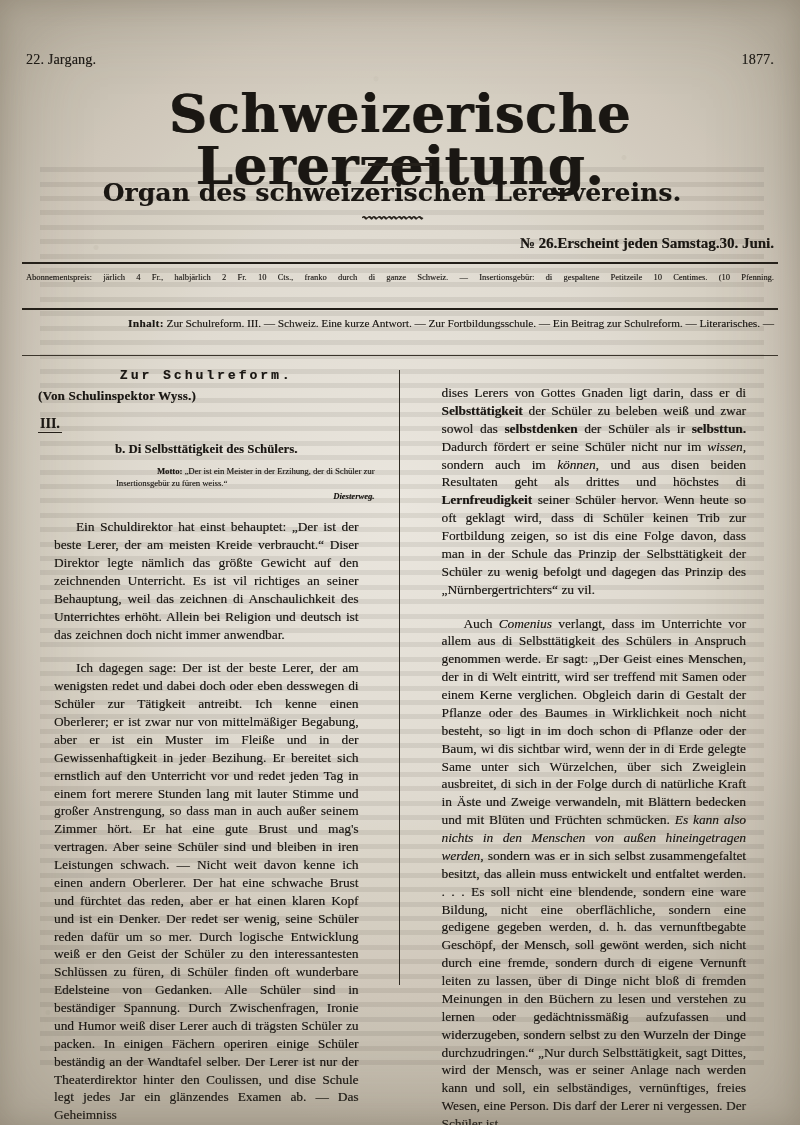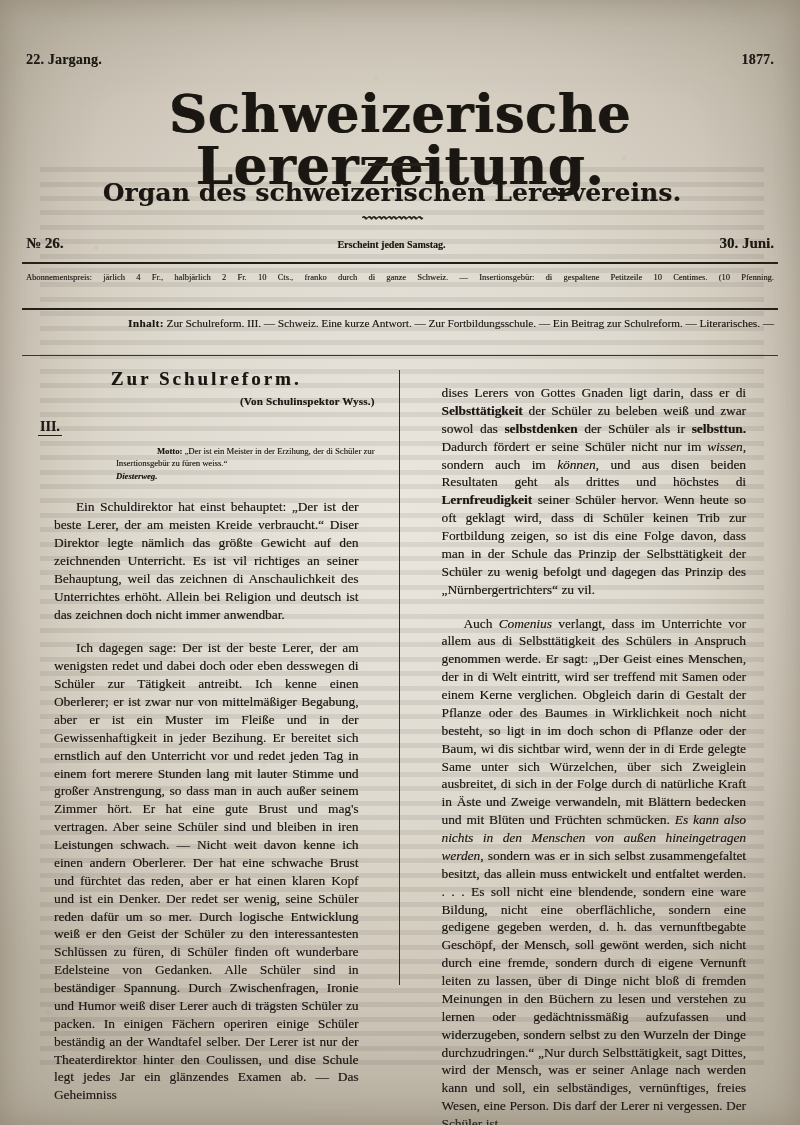--- a/index.html
+++ b/index.html
@@ -56,21 +56,21 @@
 
   .content {
     position: absolute; inset: 0;
     padding: 0;
   }
 
   
   .topline {
     position: absolute; top: 52px; left: 26px; right: 26px;
     display: flex; justify-content: space-between; align-items: baseline;
-    font-weight: bold; font-size: 14px; letter-spacing: .2px;
+    font-weight: normal; font-size: 14px; letter-spacing: .2px;
   }
   .masthead-title {
     position: absolute; top: 88px; left: 0; right: 0;
     text-align: center;
     font-size: 52px;
     font-weight: bold;
     letter-spacing: .5px;
     line-height: 1;
     font-family: "DejaVu Serif", "Liberation Serif", serif;
     text-shadow: 0.6px 0 0 rgba(20,16,10,.75), -0.4px 0.4px 0 rgba(20,16,10,.35);
@@ -88,24 +88,24 @@
     letter-spacing: .1px;
   }
   .squiggle {
     position: absolute; top: 213px; left: 50%; margin-left: -38px;
     width: 76px; height: 8px;
     color: #2a251e; font-size: 11px; line-height: 8px;
     overflow: hidden; letter-spacing: -1px;
   }
   .issueline {
     position: absolute; top: 235px; left: 26px; right: 26px;
-    display: flex; justify-content: space-between; align-items: baseline;
+    display: flex; justify-content: flex-end; align-items: baseline;
     font-weight: bold; font-size: 15px;
   }
-  .issueline .mid { font-size: 10px; }
+  .issueline .mid { font-size: 15px; }
   .rule-full {
     position: absolute; left: 22px; right: 22px; height: 2px; background: #221e18;
   }
   .rule-thin {
     position: absolute; left: 22px; right: 22px; height: 1px; background: #3a342b;
   }
 
   
   .imprint {
     position: absolute; top: 272px; left: 26px; right: 26px;
@@ -131,45 +131,45 @@
   .col { width: 340px; position: relative; }
   .col.left { padding-right: 16px; }
   .col.right { padding-left: 18px; }
   .col-divider {
     width: 0; border-left: 1px solid #2e2a22;
     margin: 2px 8px 80px 8px;
   }
 
   .art-title {
     text-align: center;
-    font-size: 19px; font-weight: bold;
+    font-size: 13px; font-weight: bold;
     letter-spacing: 3px;
-    font-family: Liberation Serif, serif;
+    font-family: Liberation Mono, monospace;
     margin: 0 0 5px 0;
   }
   .art-byline {
-    text-align: right; font-size: 11px; font-weight: bold;
+    text-align: left; font-size: 13px; font-weight: bold;
     margin: 0 0 12px 0; letter-spacing: .2px;
   }
   .art-num {
     text-align: left; font-size: 14px; font-weight: bold;
     margin: 0 0 10px 0;
   }
   .art-num span { border-bottom: 1px solid #241f18; padding: 0 2px 1px 2px; }
   .art-sub {
     text-align: center; font-size: 12.6px; font-weight: bold;
     margin: 0 0 8px 0; letter-spacing: .1px;
   }
   .motto {
     font-size: 8.6px; line-height: 1.45;
     margin: 0 0 10px 0; padding-left: 78px;
     text-align: justify;
   }
   .motto b { font-weight: bold; margin-left: 41px; }
-  .motto .sig { display: block; font-style: italic; font-weight: bold; }
+  .motto .sig { display: block; text-align: right; font-style: italic; font-weight: bold; }
 
   p.body {
     margin: 16px;
     font-size: 13.3px;
     line-height: 1.345;
     text-align: justify;
     text-indent: 22px;
     word-spacing: .2px;
     hyphens: manual;
   }
@@ -223,20 +223,21 @@
   </div>
 
   <div class="rule-thin" style="top:355px;"></div>
 
   <div class="cols">
 
     <div class="col left">
       <div class="art-title">Zur Schulreform.</div>
       <div class="art-byline">(Von Schulinspektor Wyss.)</div>
       <div class="art-num"><span>III.</span></div>
+      <div class="art-sub">b. Di Selbsttätigkeit des Schülers.</div>
 
       <div class="motto">
         <b>Motto:</b>
         <span>„Der ist ein Meister in der Erzihung, der di Schüler zur Insertionsgebür zu füren weiss.“</span>
         <span class="sig">Diesterweg.</span>
       </div>
 
       <p class="body">Ein Schuldirektor hat einst behauptet: „Der ist der beste Lerer, der am meisten Kreide verbraucht.“ Diser Direktor legte nämlich das größte Gewicht auf den zeichnenden Unterricht. Es ist vil richtiges an seiner Behauptung, weil das zeichnen di Anschaulichkeit des Unterrichtes erhöht. Allein bei Religion und deutsch ist das zeichnen doch nicht immer anwendbar.</p>
       <p class="body">Ich dagegen sage: Der ist der beste Lerer, der am wenigsten redet und dabei doch oder eben desswegen di Schüler zur Tätigkeit antreibt. Ich kenne einen Oberlerer; er ist zwar nur von mittelmäßiger Begabung, aber er ist ein Muster im Fleiße und in der Gewissenhaftigkeit in jeder Bezihung. Er bereitet sich ernstlich auf den Unterricht vor und redet jeden Tag in einem fort merere Stunden lang mit lauter Stimme und großer Anstrengung, so dass man in auch außer seinem Zimmer hört. Er hat eine gute Brust und mag's vertragen. Aber seine Schüler sind und bleiben in iren Leistungen schwach. — Nicht weit davon kenne ich einen andern Oberlerer. Der hat eine schwache Brust und fürchtet das reden, aber er hat einen klaren Kopf und ist ein Denker. Der redet ser wenig, seine Schüler reden dafür um so mer. Durch logische Entwicklung weiß er den Geist der Schüler zu den interessantesten Schlüssen zu füren, di Schüler finden oft wunderbare Edelsteine von Gedanken. Alle Schüler sind in beständiger Spannung. Durch Zwischenfragen, Ironie und Humor weiß diser Lerer auch di trägsten Schüler zu packen. In einigen Fächern operiren einige Schüler beständig an der Wandtafel selber. Der Lerer ist nur der Theaterdirektor hinter den Coulissen, und dise Schule legt jedes Jar ein glänzendes Examen ab. — Das Geheimniss</p>
     </div>

